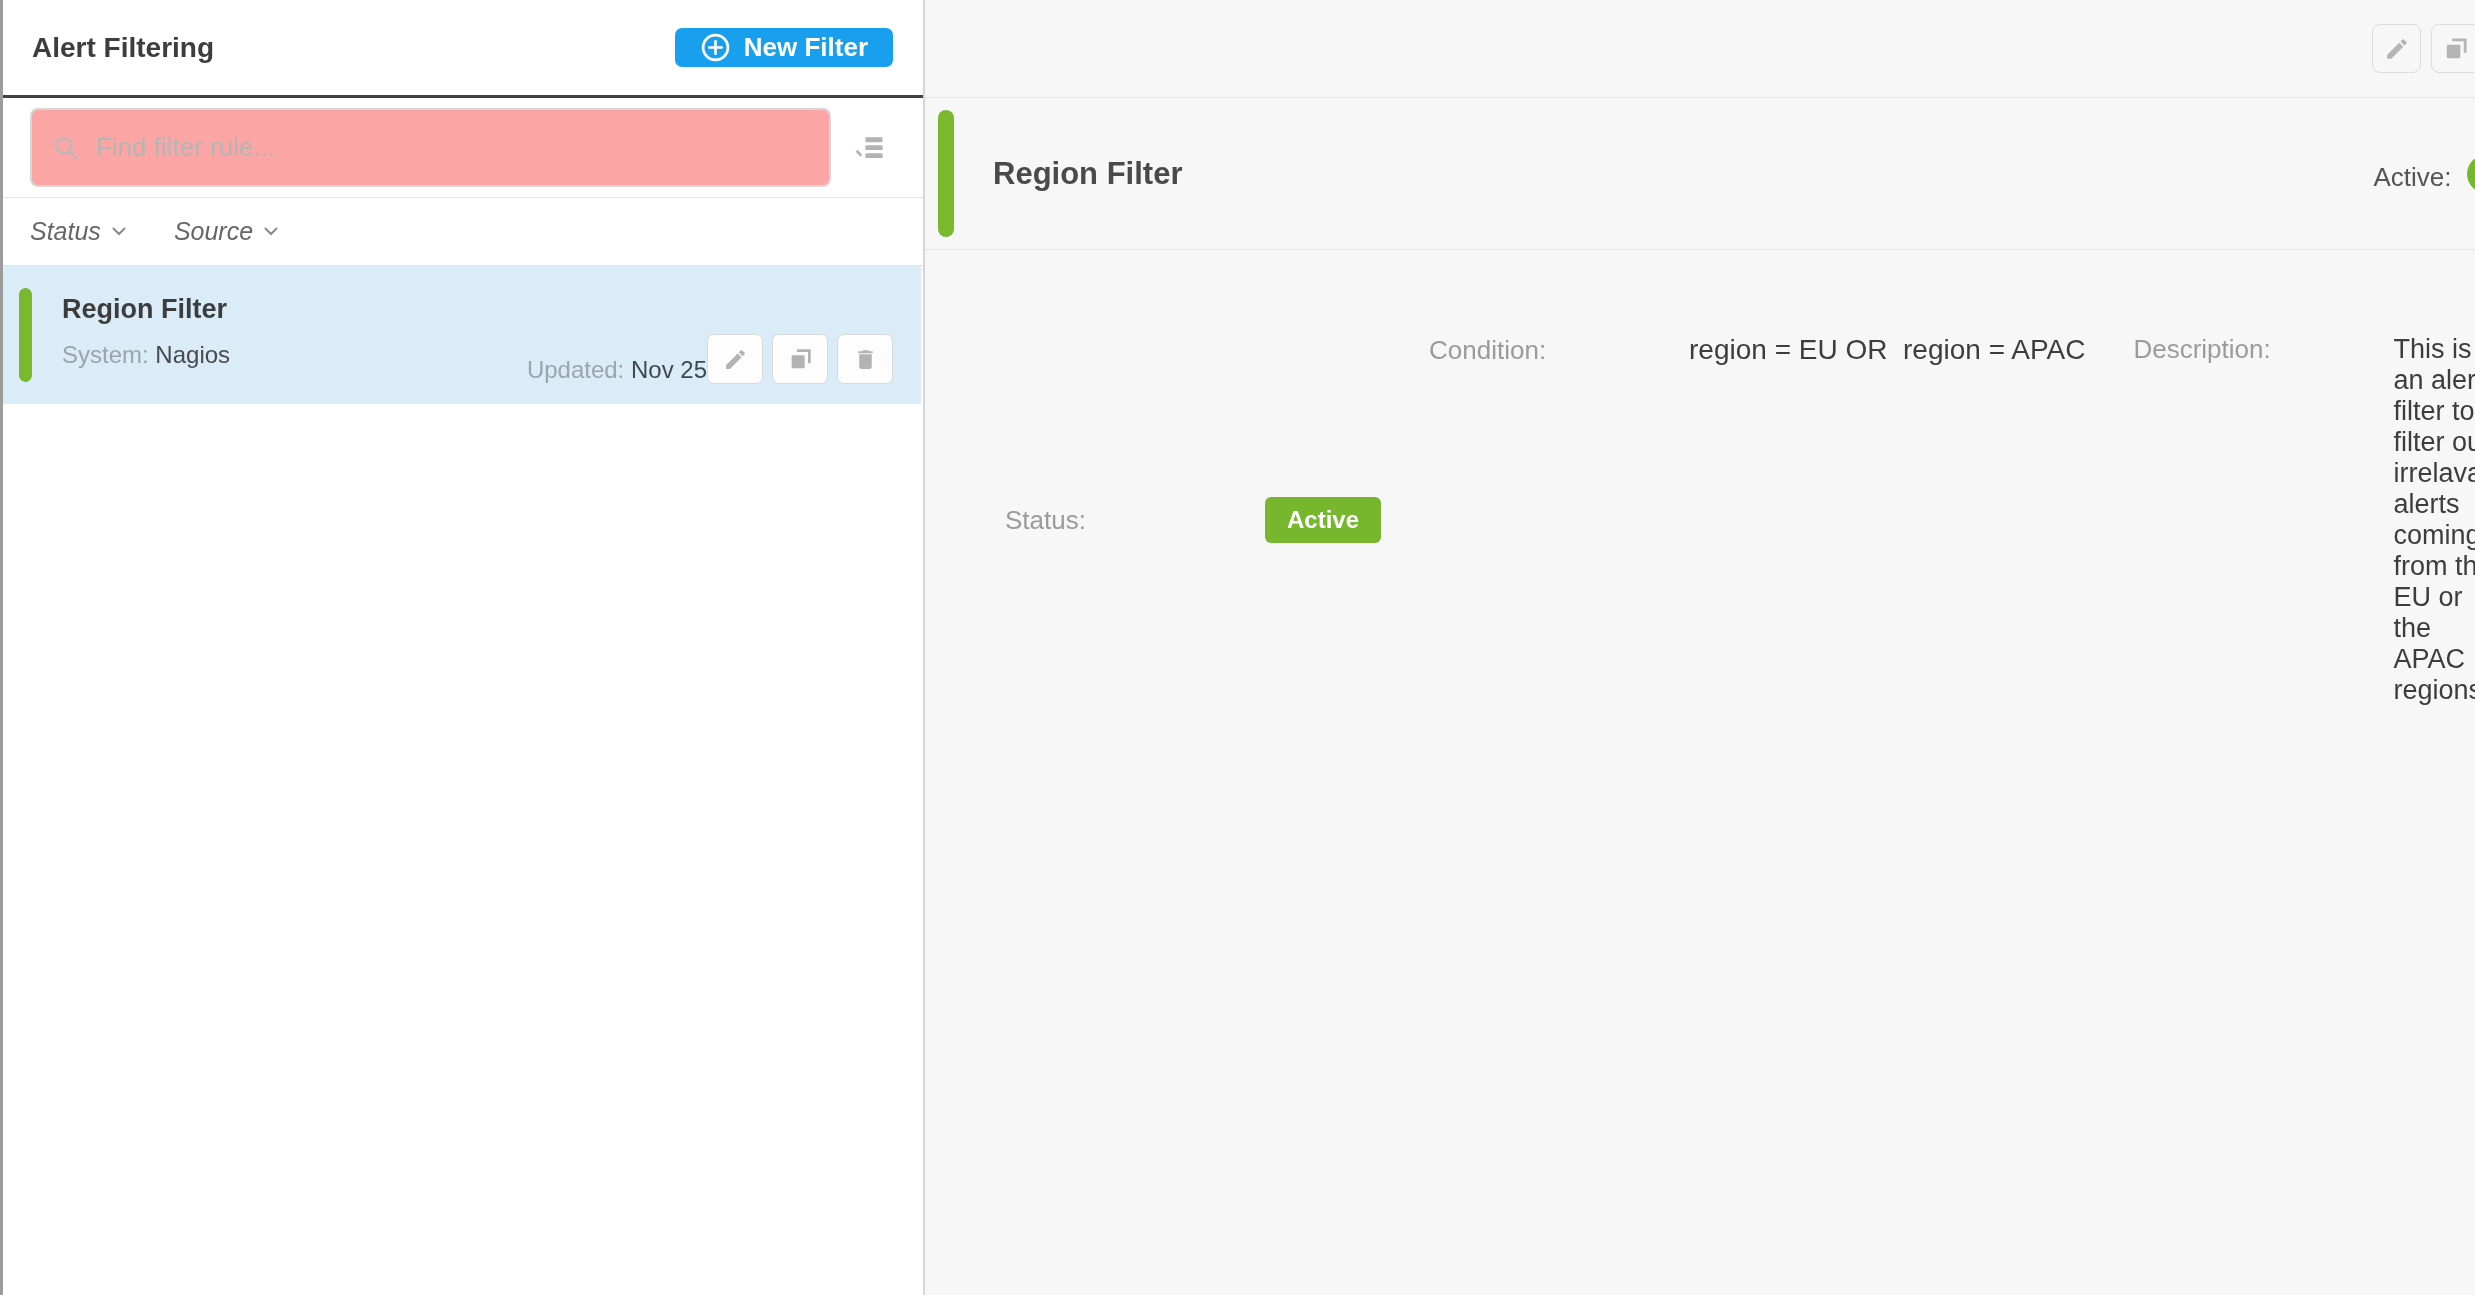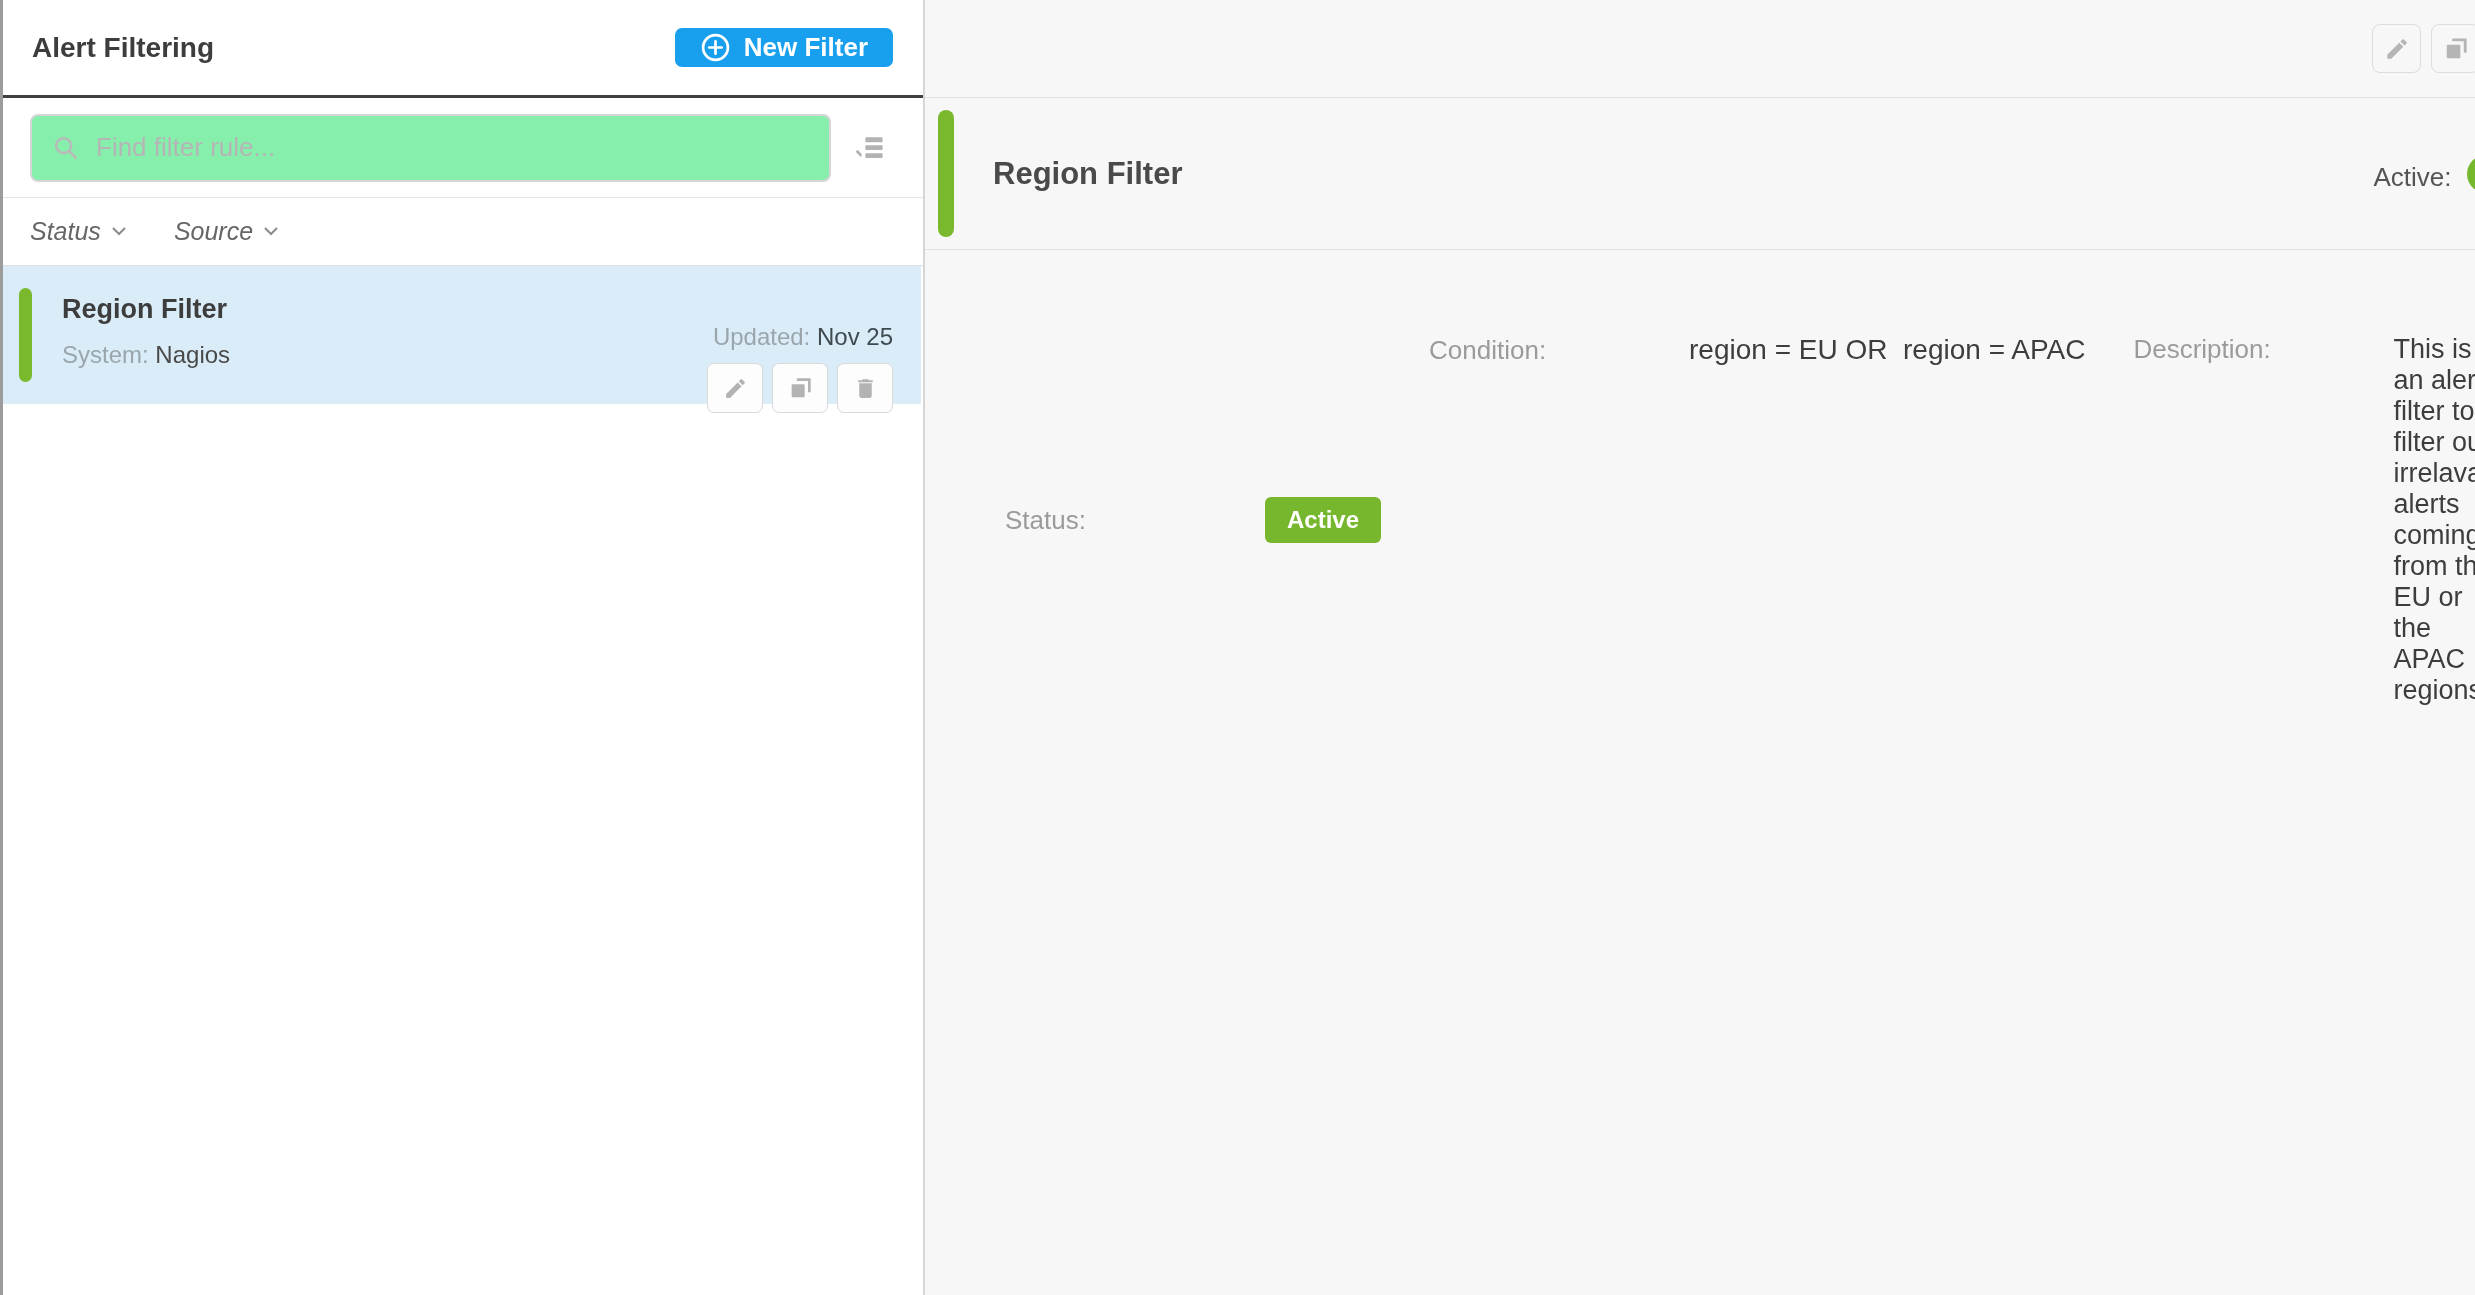--- a/index.html
+++ b/index.html
@@ -39,23 +39,23 @@
     font-size: 26px; font-weight: bold;
     cursor: pointer;
   }
   .lp-search-row {
     height: 100px; flex: 0 0 100px;
     display: flex; align-items: center;
     padding: 0 28px 0 30px;
     border-bottom: 1px solid #e4e4e4;
   }
   .search-box {
-    flex: 1; height: 68px;
+    flex: 1; height: 79px;
     border: 2px solid #d6d6d6; border-radius: 8px;
-    background: #86efac;
+    background: #fca5a5;
     display: flex; align-items: center; gap: 16px;
     padding: 0 20px;
   }
   .search-box input {
     flex: 1; border: none; outline: none;
     font-family: "Liberation Sans", sans-serif;
     font-size: 26px; color: #555555; background: transparent;
   }
   .search-box input::placeholder { color: #b5b5b5; }
   .sort-btn {
@@ -83,21 +83,21 @@
     cursor: pointer;
   }
   .item-bar {
     position: absolute; left: 19px; top: 22px; bottom: 22px; width: 13px;
     border-radius: 7px; background: #7ab82d;
   }
   .item-name { font-size: 27px; font-weight: bold; color: #3d3d3d; margin-top: 4px; }
   .item-sub { font-size: 24px; margin-top: 16px; }
   .item-sub .lbl { color: #9aa6ac; }
   .item-sub .val { color: #4a4a4a; text-align: center; }
-  .item-right { display: flex; flex-direction: column; align-items: flex-end; padding-right: 12px; margin-top: 33px; }
+  .item-right { display: flex; flex-direction: row; align-items: flex-end; padding-right: 12px; margin-top: 33px; }
   .item-updated { font-size: 24px; }
   .item-updated .lbl { color: #9aa6ac; }
   .item-updated .val { color: #3f4a50; }
   .item-actions { display: flex; gap: 9px; margin-top: 12px; }
   .mini-btn {
     width: 56px; height: 50px;
     background: #fdfdfd; border: 1px solid #d9d9d9; border-radius: 7px;
     display: flex; align-items: center; justify-content: center;
     cursor: pointer;
   }

